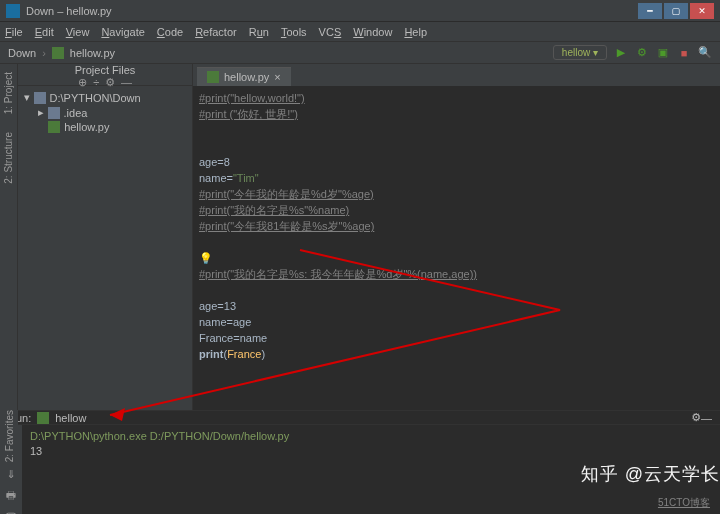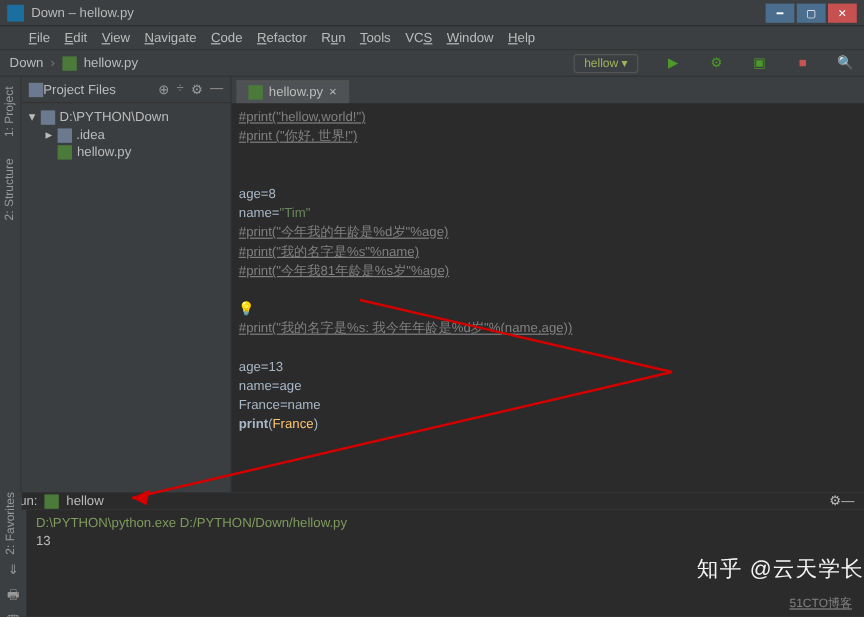--- a/index.html
+++ b/index.html
@@ -5,41 +5,41 @@
 * { margin: 0; padding: 0; box-sizing: border-box; font-family: "Segoe UI", Arial, sans-serif; }
 body { width: 720px; height: 514px; background: #3c3f41; color: #bbb; font-size: 11px; overflow: hidden; position: relative; }
 
 .titlebar { height: 22px; background: #3c3f41; display: flex; align-items: center; padding: 0 6px; border-bottom: 1px solid #2b2b2b; }
 .titlebar .icon { width: 14px; height: 14px; background: #1a6ea0; margin-right: 6px; }
 .titlebar .title { flex: 1; color: #b9b9b9; font-size: 11px; }
 .winctrl { display: flex; gap: 2px; }
 .winctrl div { width: 24px; height: 16px; background: #4b6e8f; color: #fff; display: flex; align-items: center; justify-content: center; font-size: 9px; }
 .winctrl .close { background: #c75050; }
 
-.menubar { height: 20px; display: flex; align-items: center; gap: 12px; padding: 0 24px; color: #bbb; font-size: 11px; border-bottom: 1px solid #323232; }
+.menubar { height: 20px; display: flex; align-items: center; gap: 12px; padding: 0 5px; color: #bbb; font-size: 11px; border-bottom: 1px solid #323232; }
 .menubar span { cursor: default; }
 .menubar span u { text-decoration: underline; }
 
 .navbar { height: 22px; display: flex; align-items: center; padding: 0 8px; background: #3c3f41; border-bottom: 1px solid #323232; }
 .navbar .crumbs { flex: 1; display: flex; align-items: center; gap: 6px; color: #bbb; }
 .navbar .crumbs .sep { color: #777; }
-.navbar .rt { display: flex; align-items: center; gap: 22px; justify-content: flex-end; }
+.navbar .rt { display: flex; align-items: center; gap: 7px; justify-content: flex-end; }
 .navbar .runcfg { border: 1px solid #555; padding: 1px 8px; border-radius: 3px; color: #9fb35b; font-size: 10px; }
 .ic { width: 14px; height: 14px; display: inline-flex; align-items: center; justify-content: center; font-size: 11px; }
 .play { color: #4c9a2a; }
 .bug  { color: #4c9a2a; }
 .sq   { color: #c75450; }
 .srch { color: #aaa; }
 
 .main { display: flex; height: 346px; }
 .leftstrip { width: 18px; background: #3c3f41; border-right: 1px solid #323232; display: flex; flex-direction: column; align-items: center; gap: 18px; padding-top: 8px; }
 .vtab { writing-mode: vertical-rl; transform: rotate(180deg); font-size: 10px; color: #999; }
 
 .project { width: 175px; background: #3b3e40; border-right: 1px solid #323232; display: flex; flex-direction: column; }
-.project .hd { height: 22px; display: flex; align-items: center; padding: 0 6px; color: #bbb; font-size: 11px; border-bottom: 1px solid #323232; }
+.project .hd { height: 22px; display: flex; align-items: center; padding: 0 6px; color: #bbb; font-size: 11px; border-bottom: 1px solid #323232; flex-direction: column; }
 .project .hd .lab { flex: 1; }
 .project .hd .tools { display: flex; gap: 6px; color: #999; }
 .tree { padding: 4px 6px; font-size: 11px; color: #bbb; }
 .tree .row { display: flex; align-items: center; gap: 4px; padding: 1px 0; }
 .tree .ind1 { padding-left: 14px; }
 .fico { width: 12px; height: 12px; display: inline-block; }
 .folder { background: #6b7a8f; }
 .pyfile { background: #4b7a3a; }
 
 .editorwrap { flex: 1; display: flex; flex-direction: column; background: #2b2b2b; }

